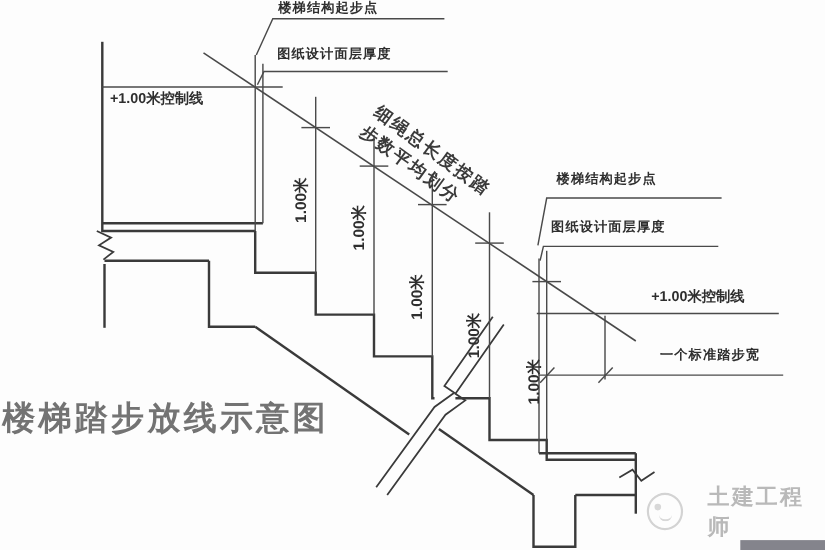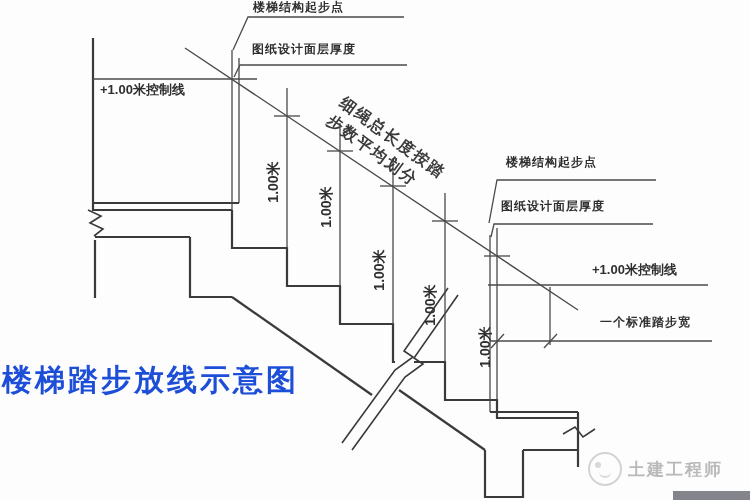--- a/index.html
+++ b/index.html
@@ -17,26 +17,26 @@
     position:absolute;color:#2e2e2e;font-weight:600;font-size:14px;
     white-space:nowrap;transform:rotate(-90deg);transform-origin:center center;
     width:56px;text-align:center;
   }
   .diag-note{
     position:absolute;left:348px;top:92px;color:#3a3a3a;font-weight:600;
     font-size:16px;letter-spacing:2px;line-height:1.35;white-space:nowrap;
     transform:rotate(36deg);transform-origin:0 0;
   }
   .title{
-    position:absolute;left:2px;top:360px;color:#1d4ed8;font-weight:700;
+    position:absolute;left:2px;top:360px;color:#737373;font-weight:700;
     font-size:30px;letter-spacing:3px;white-space:nowrap;
   }
   .watermark{
-    position:absolute;left:588px;top:452px;display:flex;align-items:center;
-    gap:6px;color:#b9b9b9;font-weight:700;font-size:17px;letter-spacing:2px;
+    position:absolute;left:588px;top:438px;display:flex;align-items:center;
+    gap:22px;color:#b9b9b9;font-weight:700;font-size:20px;letter-spacing:2px;
   }
   .wm-logo{
     width:30px;height:30px;border:2px solid #c9c9c9;border-radius:50%;
     position:relative;opacity:.8;
   }
   .wm-logo:before{
     content:"";position:absolute;left:5px;top:8px;width:6px;height:6px;
     border-radius:50%;background:#cfcfcf;
   }
   .wm-logo:after{

